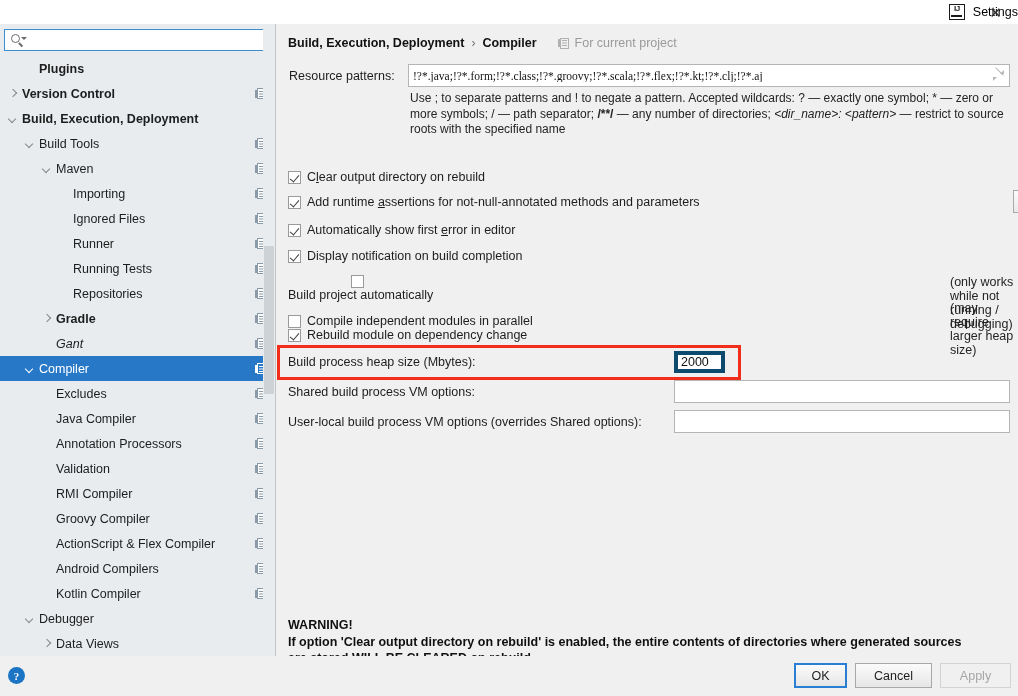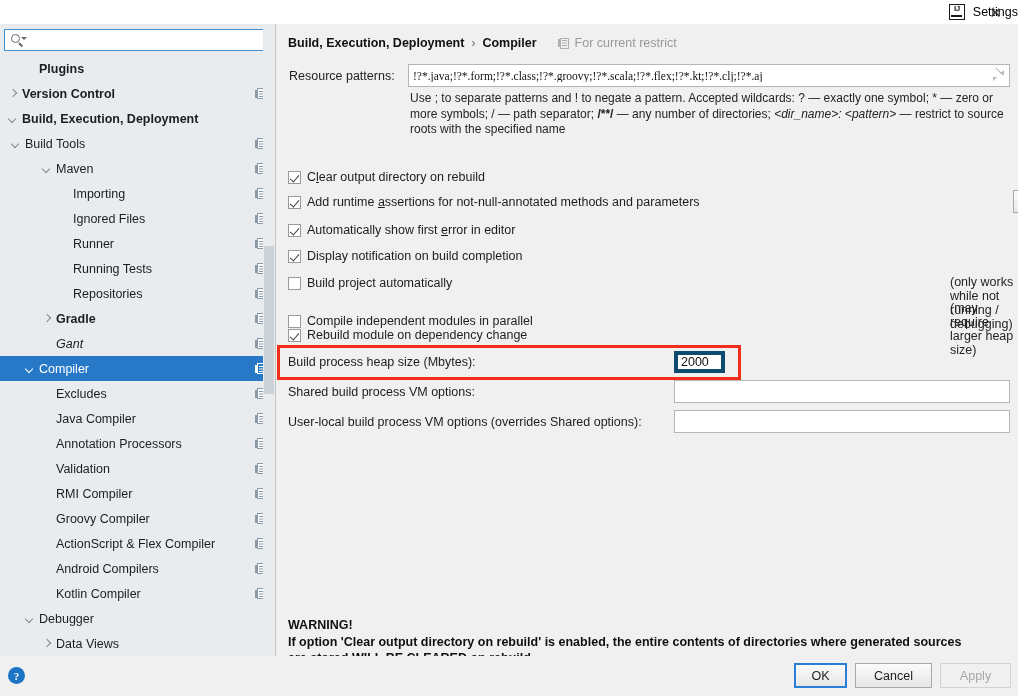--- a/index.html
+++ b/index.html
@@ -332,21 +332,21 @@
           <span class="proj-icon">
             <span class="outer"></span>
             <span class="lines"></span>
             <span class="edge"></span>
           </span>
         </div>
         <div class="tree-row bold" style="padding-left: 6px;">
           <span class="arrow down"></span>
           <span class="label">Build, Execution, Deployment</span>
         </div>
-        <div class="tree-row" style="padding-left: 9px;">
+        <div class="tree-row" style="padding-left: 23px;">
           <span class="arrow down"></span>
           <span class="label">Build Tools</span>
           <span class="proj-icon">
             <span class="outer"></span>
             <span class="lines"></span>
             <span class="edge"></span>
           </span>
         </div>
         <div class="tree-row" style="padding-left: 40px;">
           <span class="arrow down"></span>
@@ -530,21 +530,21 @@
     <div id="breadcrumb">
       <span class="crumb">Build, Execution, Deployment</span>
       <span class="sep">›</span>
       <span class="crumb">Compiler</span>
       <span id="cur-proj">
         <span class="proj-icon2">
           <span class="outer"></span>
             <span class="lines"></span>
             <span class="edge"></span>
         </span>
-        <span>For current restrict</span>
+        <span>For current project</span>
       </span>
     </div>
 
     <div id="res-label">Resource patterns:</div>
     <div id="res-field">
       <span id="res-value">!?*.java;!?*.form;!?*.class;!?*.groovy;!?*.scala;!?*.flex;!?*.kt;!?*.clj;!?*.aj</span>
       <span id="expand-icon">
         <span class="ln"></span>
           <span class="a1"></span>
           <span class="a2"></span>
@@ -567,21 +567,21 @@
           <span class="cb-label"><span>Add runtime </span><u>a</u><span>ssertions for not-null-annotated methods and parameters</span></span>
         </div>
         <div class="cb-row" style="top: 198px;">
           <span class="cbox checked"></span>
           <span class="cb-label"><span>Automatically show first </span><u>e</u><span>rror in editor</span></span>
         </div>
         <div class="cb-row" style="top: 224px;">
           <span class="cbox checked"></span>
           <span class="cb-label"><span>Display notification on build completion</span><u></u><span></span></span>
         </div>
-        <div class="cb-row" style="top: 251px;">
+        <div class="cb-row" style="top: 251px; flex-direction: column;">
           <span class="cbox"></span>
           <span class="cb-label"><span>Build project automatically</span><u></u><span></span></span>
         </div>
         <div class="cb-row" style="top: 289px;">
           <span class="cbox"></span>
           <span class="cb-label"><span>Compile independent modules in parallel</span><u></u><span></span></span>
         </div>
         <div class="cb-row" style="top: 303px;">
           <span class="cbox checked"></span>
           <span class="cb-label"><span>Rebuild module on dependency change</span><u></u><span></span></span>

